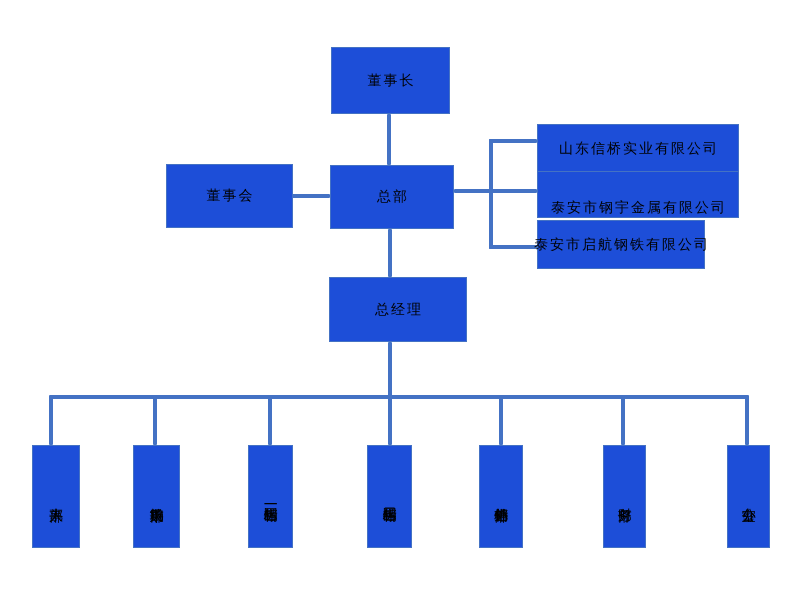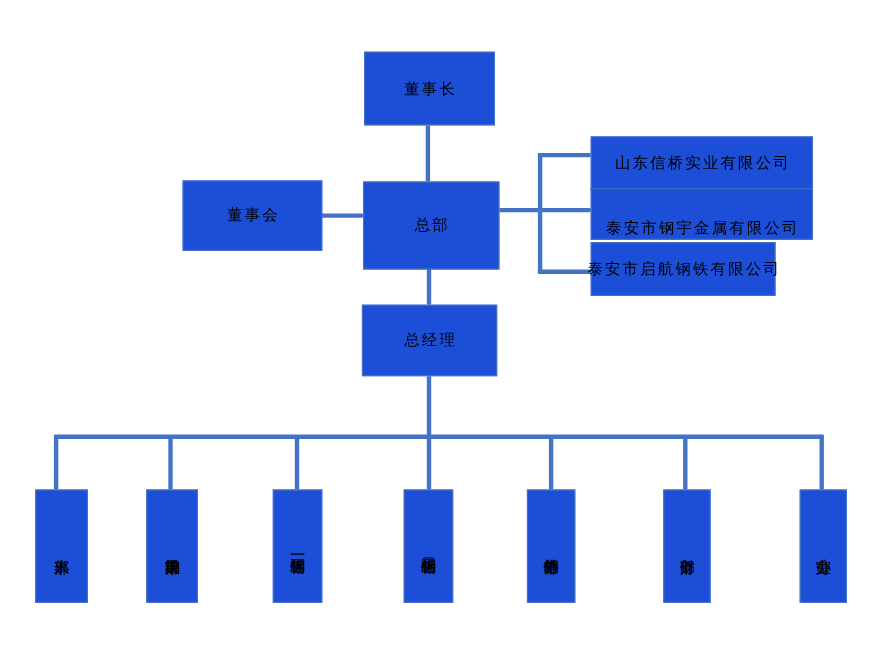--- a/index.html
+++ b/index.html
@@ -61,33 +61,33 @@
     <div class="seg" style="left: 388px; top: 397px; width: 4px; height: 48px;"></div>
     <div class="seg" style="left: 499px; top: 397px; width: 4px; height: 48px;"></div>
     <div class="seg" style="left: 621px; top: 397px; width: 4px; height: 48px;"></div>
     <div class="seg" style="left: 745px; top: 397px; width: 4px; height: 48px;"></div>
     <div class="node" style="left: 331px; top: 47px; width: 119px; height: 67px;">
       <span>董事长</span>
     </div>
     <div class="node" style="left: 123px; top: 164px; width: 127px; height: 64px; margin-left: 43px;">
       <span>董事会</span>
     </div>
-    <div class="node" style="left: 330px; top: 165px; width: 124px; height: 80px;">
+    <div class="node" style="left: 330px; top: 165px; width: 124px; height: 64px;">
       <span>总部</span>
     </div>
     <div class="node" style="left: 537px; top: 112px; width: 202px; height: 49px; margin-top: 12px;">
       <span>山东信桥实业有限公司</span>
     </div>
     <div class="node" style="left: 537px; top: 171px; width: 202px; height: 47px; align-items: flex-end;">
       <span>泰安市钢宇金属有限公司</span>
     </div>
     <div class="node" style="left: 537px; top: 220px; width: 168px; height: 49px; text-align: right;">
       <span>泰安市启航钢铁有限公司</span>
     </div>
-    <div class="node" style="left: 329px; top: 277px; width: 123px; height: 65px;">
+    <div class="node" style="left: 329px; top: 277px; width: 138px; height: 65px;">
       <span>总经理</span>
     </div>
     <div class="node vertical" style="left: 32px; top: 445px; width: 48px; height: 103px;">
       <span>人事部</span>
     </div>
     <div class="node vertical" style="left: 133px; top: 445px; width: 47px; height: 103px;">
       <span>采购市场部</span>
     </div>
     <div class="node vertical" style="left: 248px; top: 445px; width: 45px; height: 103px;">
       <span>国标销售一</span>

